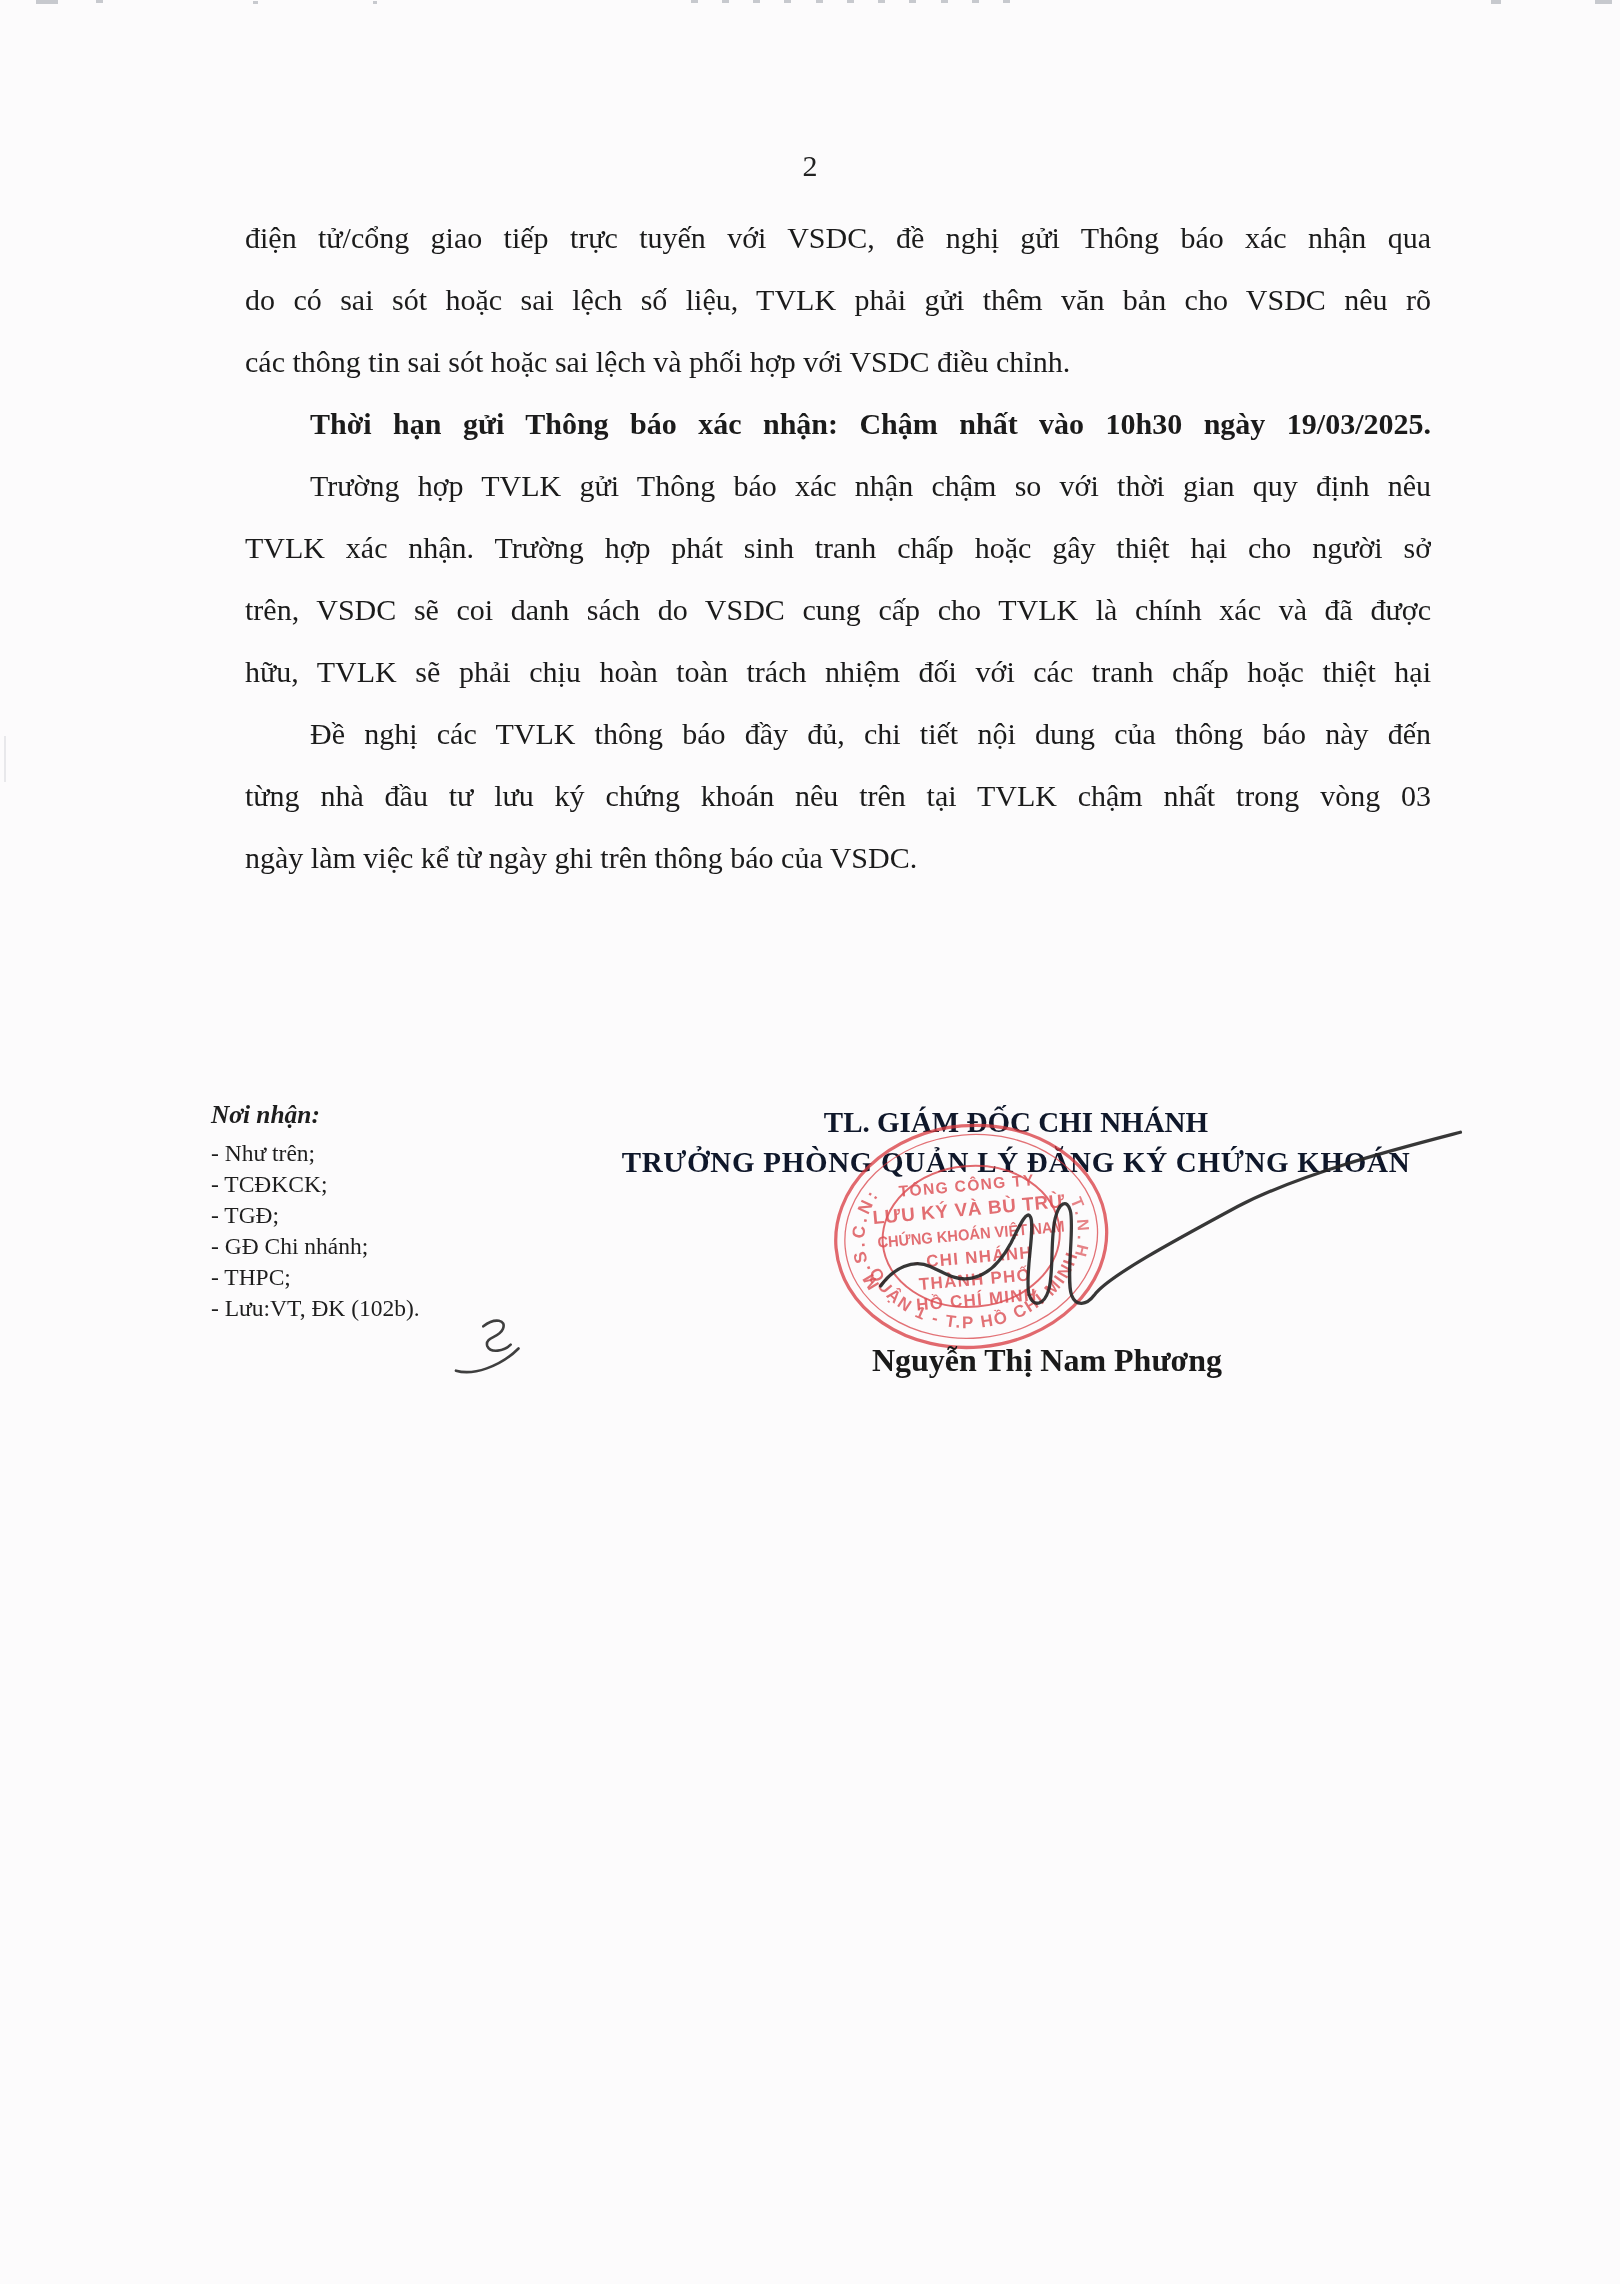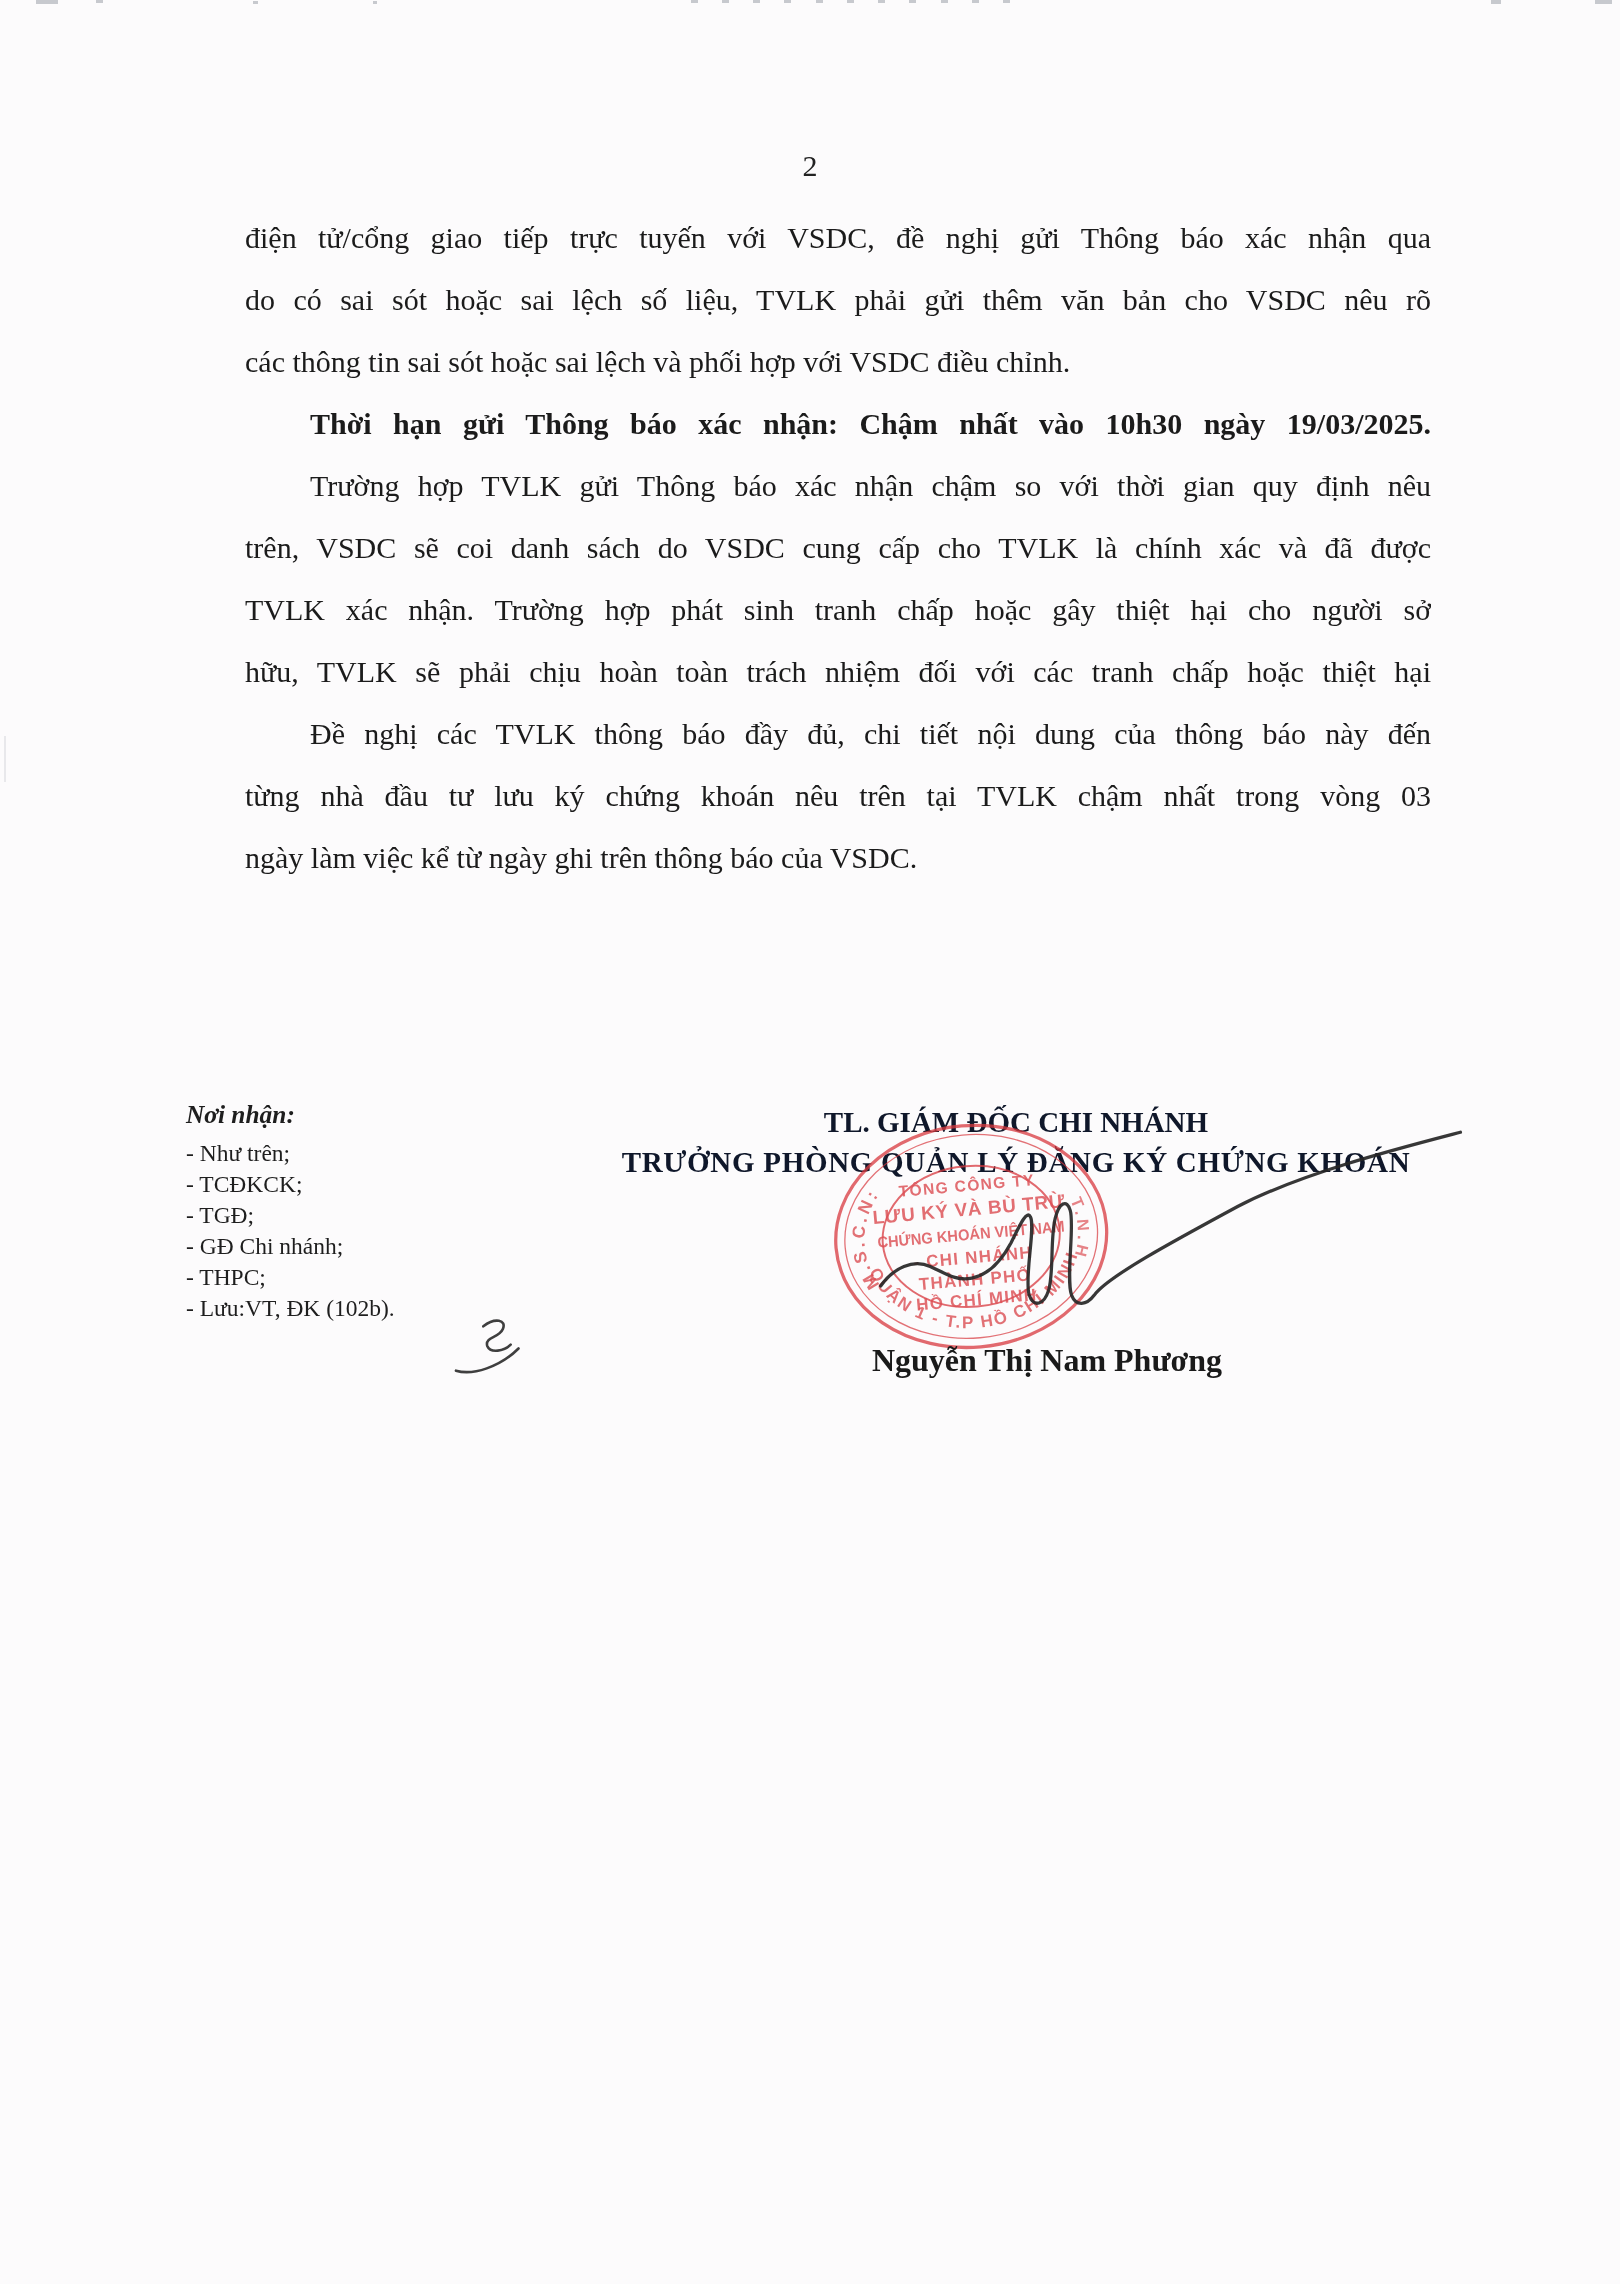--- a/index.html
+++ b/index.html
@@ -18,21 +18,21 @@
   .bodytext{
     position:absolute;left:201px;top:207px;width:1230px;
     font-size:30px;
   }
   .bl{height:62px;line-height:62px;overflow:hidden;margin-left:44px;}
   .j{text-align:justify;text-align-last:justify;}
   .last{text-align:left;}
   .ind{padding-left:65px;}
   .bold{font-weight:700;}
   .recipients{
-    position:absolute;left:186px;top:1100px;width:365px;
+    position:absolute;left:211px;top:1100px;width:365px;
     font-size:23.5px;color:#1e1e1e;
   }
   .recipients .heading{
     font-weight:700;font-style:italic;font-size:25.4px;margin-bottom:9px;
   }
   .recipients .item{line-height:31px;font-family:Liberation Serif, serif;}
   .sig-titles{
     position:absolute;left:573px;top:1106px;width:886px;
     text-align:center;font-weight:700;font-size:29px;color:#0f172a;
   }
@@ -66,22 +66,22 @@
   <div class="page-number">2</div>
 
   <div class="bodytext">
     <div class="bl j">điện tử/cổng giao tiếp trực tuyến với VSDC, đề nghị gửi Thông báo xác nhận qua</div>
     <div class="bl j">do có sai sót hoặc sai lệch số liệu, TVLK phải gửi thêm văn bản cho VSDC nêu rõ</div>
     <div class="bl last">các thông tin sai sót hoặc sai lệch và phối hợp với VSDC điều chỉnh.</div>
 
     <div class="bl j ind bold">Thời hạn gửi Thông báo xác nhận: Chậm nhất vào 10h30 ngày 19/03/2025.</div>
 
     <div class="bl j ind">Trường hợp TVLK gửi Thông báo xác nhận chậm so với thời gian quy định nêu</div>
+    <div class="bl j">TVLK xác nhận. Trường hợp phát sinh tranh chấp hoặc gây thiệt hại cho người sở</div>
     <div class="bl j">trên, VSDC sẽ coi danh sách do VSDC cung cấp cho TVLK là chính xác và đã được</div>
-    <div class="bl j">TVLK xác nhận. Trường hợp phát sinh tranh chấp hoặc gây thiệt hại cho người sở</div>
     <div class="bl j">hữu, TVLK sẽ phải chịu hoàn toàn trách nhiệm đối với các tranh chấp hoặc thiệt hại</div>
 
     <div class="bl j ind">Đề nghị các TVLK thông báo đầy đủ, chi tiết nội dung của thông báo này đến</div>
     <div class="bl j">từng nhà đầu tư lưu ký chứng khoán nêu trên tại TVLK chậm nhất trong vòng 03</div>
     <div class="bl last">ngày làm việc kể từ ngày ghi trên thông báo của VSDC.</div>
   </div>
 
   <div class="recipients">
     <div class="heading">Nơi nhận:</div>
     <div class="item">- Như trên;</div>

